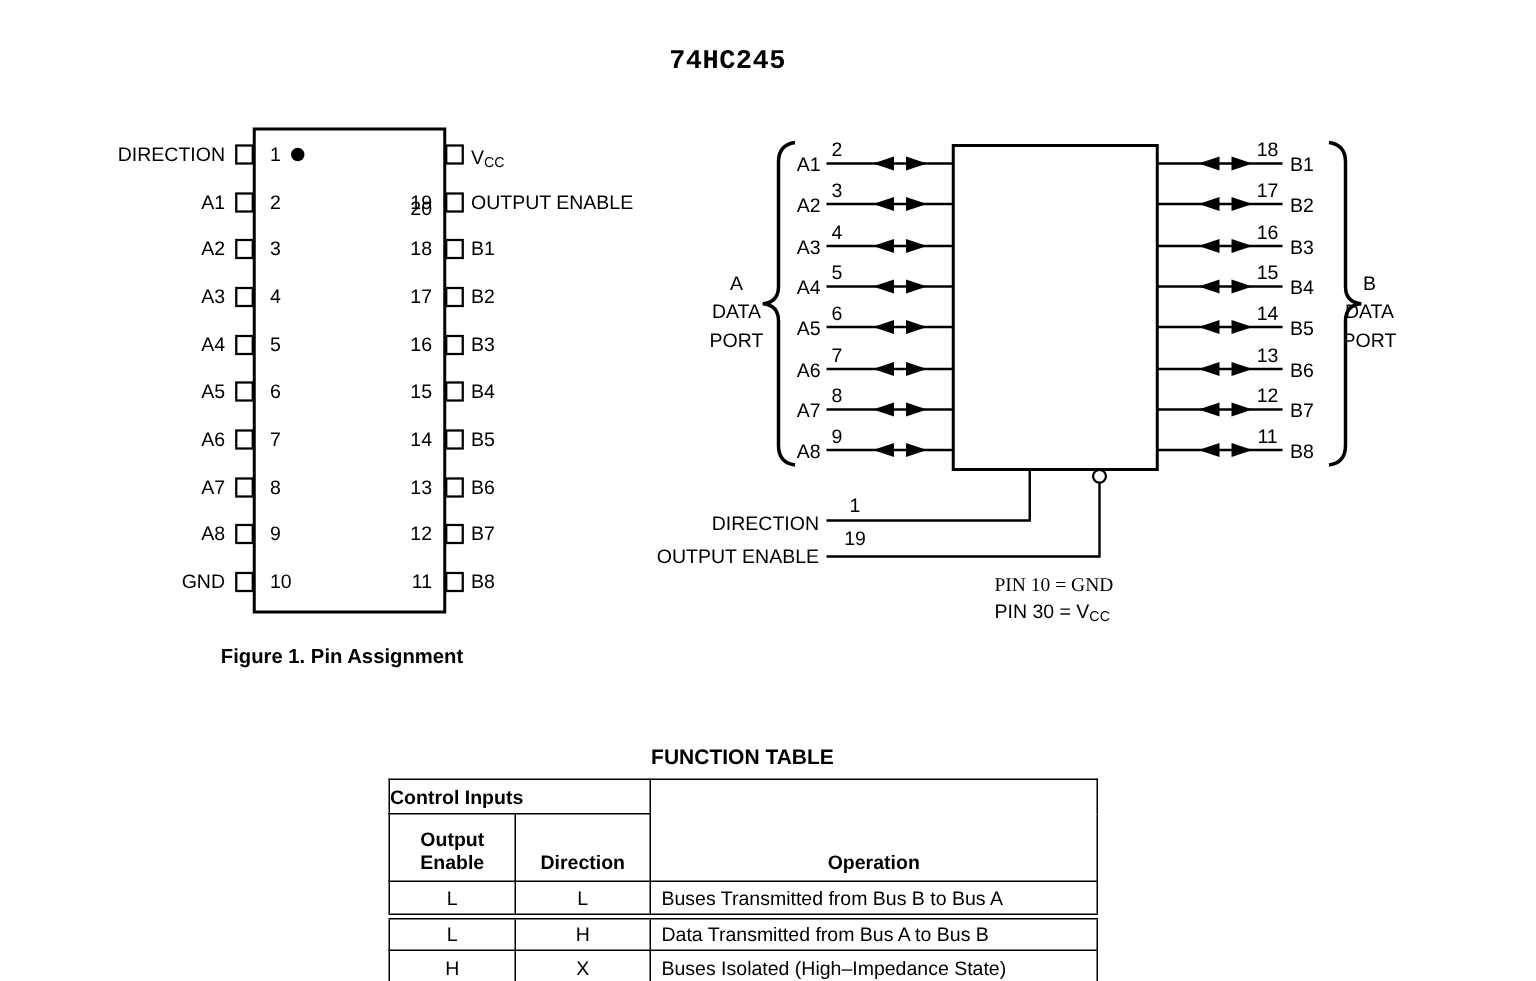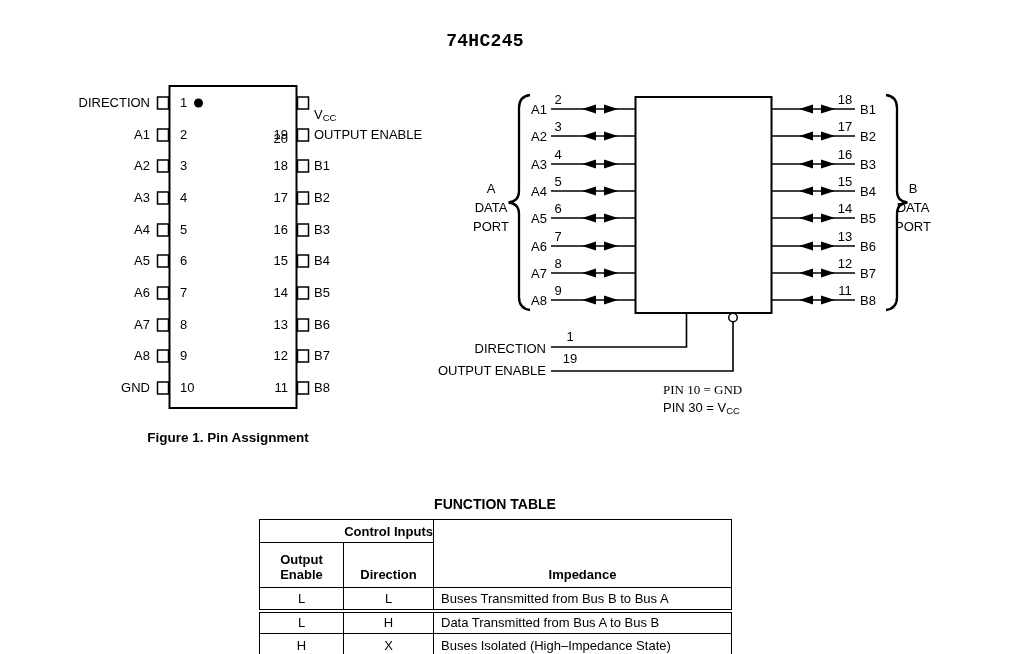--- a/index.html
+++ b/index.html
@@ -15,21 +15,21 @@
   .bold { font-weight: bold; }
   .ra { text-align: right; }
   .ctr { text-align: center; }
   .sub { font-size: 9.5px; vertical-align: -2px; letter-spacing: 0; }
   #art { position: absolute; left: 0; top: 0; }
   .pagetitle { font-size: 18px; font-weight: bold; letter-spacing: .3px; }
   .caption { font-size: 13.5px; font-weight: bold; }
   .portlabel div { font-size: 13px; line-height: 19px; }
   #ftable { border-collapse: collapse; table-layout: fixed; font-size: 13px; line-height: 15px; }
   #ftable th, #ftable td { border: 1.5px solid #000; background: #fff; }
-  #ftable th.ctrl { height: 23px; font-weight: bold; text-align: right; vertical-align: middle; }
+  #ftable th.ctrl { height: 23px; font-weight: bold; text-align: left; vertical-align: middle; }
   #ftable th.subh { height: 45px; font-weight: bold; text-align: center; vertical-align: bottom; padding: 0 4px 5px 4px; }
   #ftable th.oph { font-weight: bold; text-align: center; vertical-align: bottom; padding-bottom: 5px; }
   #ft-body td { height: 23px; text-align: center; vertical-align: middle; }
   #ft-body td.op { text-align: left; padding-left: 7px; }
   #ft-body tr.dbl td { border-bottom: 4px double #000; }
 </style>
 </head>
 <body>
 
 <div id="page">
@@ -144,21 +144,21 @@
   <div class="abs" style="left:259px;top:519px;">
     <table id="ftable">
       <colgroup>
           <col style="width:84px">
           <col style="width:90px">
           <col style="width:298px">
         </colgroup>
       <thead>
         <tr>
           <th colspan="2" class="ctrl">Control Inputs</th>
-          <th rowspan="2" class="oph">Impedance</th>
+          <th rowspan="2" class="oph">Operation</th>
         </tr>
         <tr>
           <th class="subh">Output Enable</th>
           <th class="subh">Direction</th>
         </tr>
       </thead>
       <tbody id="ft-body">
           <tr class="dbl">
             <td>L</td>
             <td>L</td>
@@ -192,21 +192,21 @@
     <div class="abs t13" style="left: 180px; top: 253px;">6</div>
     <div class="abs t13 ra" style="left: 38px; top: 285px; width: 112px;">A6</div>
     <div class="abs t13" style="left: 180px; top: 285px;">7</div>
     <div class="abs t13 ra" style="left: 38px; top: 317px; width: 112px;">A7</div>
     <div class="abs t13" style="left: 180px; top: 317px;">8</div>
     <div class="abs t13 ra" style="left: 38px; top: 348px; width: 112px;">A8</div>
     <div class="abs t13" style="left: 180px; top: 348px;">9</div>
     <div class="abs t13 ra" style="left: 38px; top: 380px; width: 112px;">GND</div>
     <div class="abs t13" style="left: 180px; top: 380px;">10</div>
     <div class="abs t13 ra" style="left: 250px; top: 95px; width: 38px; margin-top: 36px;">20</div>
-    <div class="abs t13" style="left: 314px; top: 107px;">V<span class="sub">CC</span></div>
+    <div class="abs t13" style="left: 314px; top: 97px;">V<span class="sub">CC</span></div>
     <div class="abs t13 ra" style="left: 250px; top: 127px; width: 38px;">19</div>
     <div class="abs t13" style="left: 314px; top: 127px;">OUTPUT ENABLE</div>
     <div class="abs t13 ra" style="left: 250px; top: 158px; width: 38px;">18</div>
     <div class="abs t13" style="left: 314px; top: 158px;">B1</div>
     <div class="abs t13 ra" style="left: 250px; top: 190px; width: 38px;">17</div>
     <div class="abs t13" style="left: 314px; top: 190px;">B2</div>
     <div class="abs t13 ra" style="left: 250px; top: 222px; width: 38px;">16</div>
     <div class="abs t13" style="left: 314px; top: 222px;">B3</div>
     <div class="abs t13 ra" style="left: 250px; top: 253px; width: 38px;">15</div>
     <div class="abs t13" style="left: 314px; top: 253px;">B4</div>

